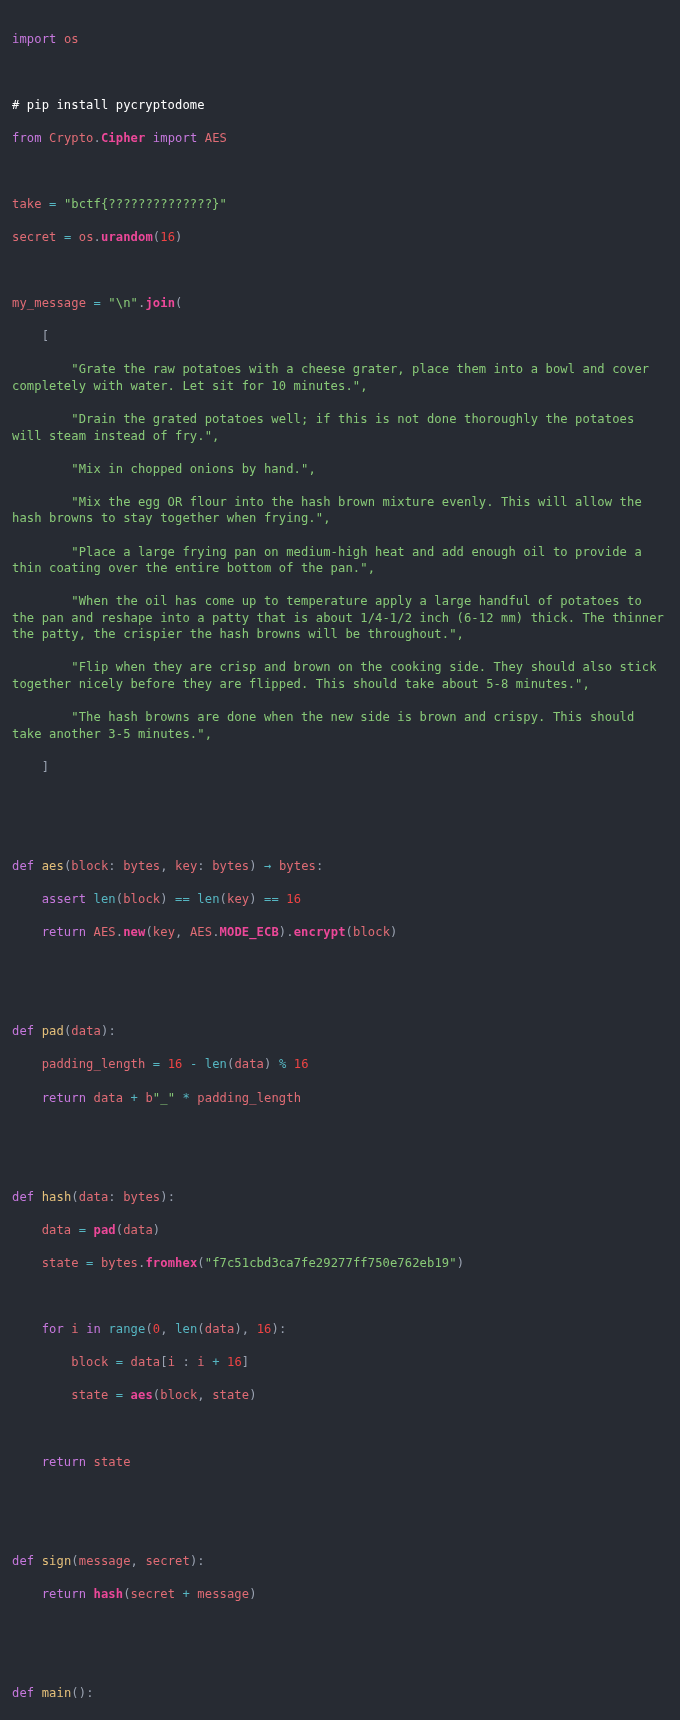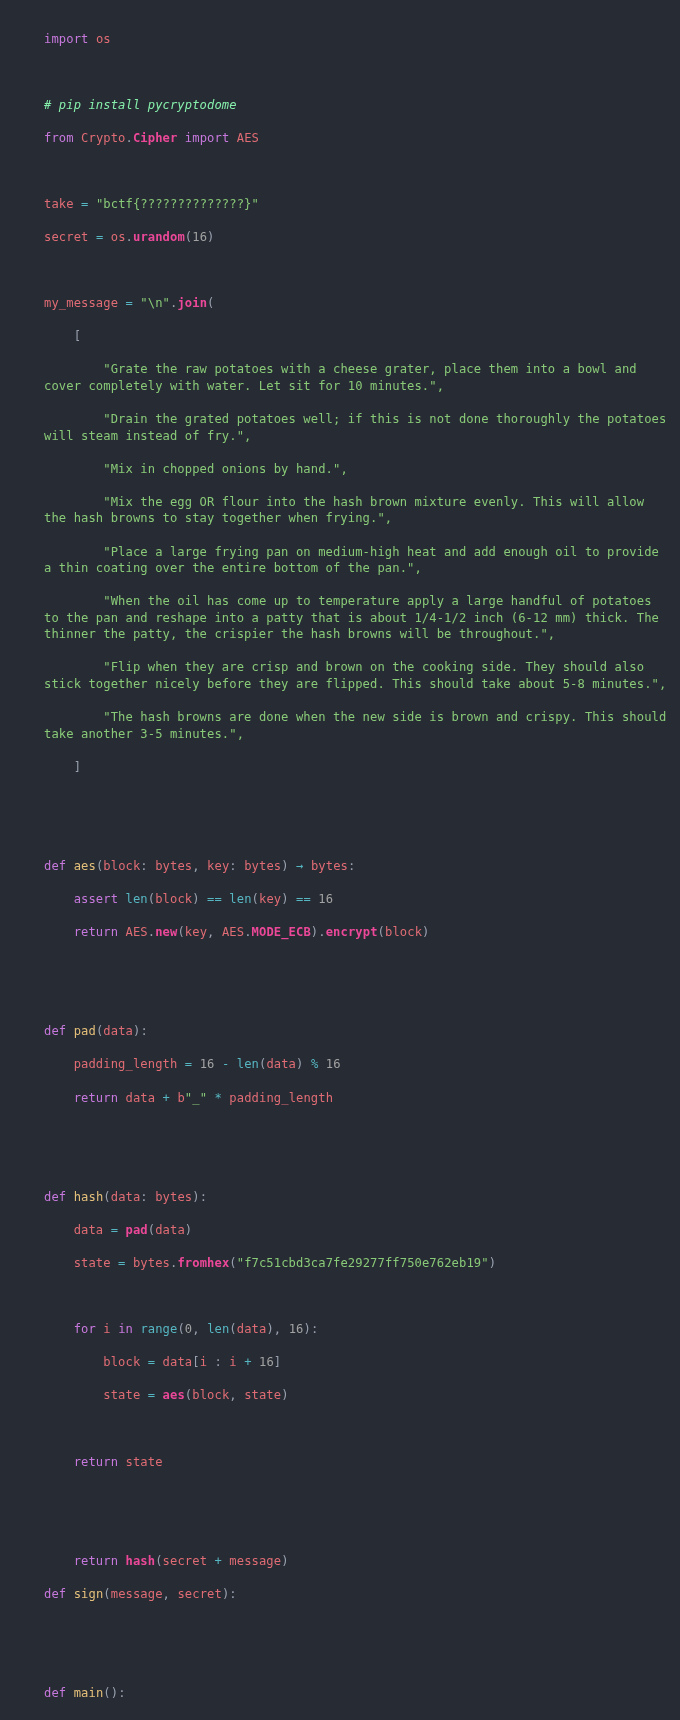--- a/index.html
+++ b/index.html
@@ -16,33 +16,33 @@
     padding: 14px 12px 12px 12px;
     font-size: 12.15px;
     line-height: 16.55px;
     letter-spacing: 0.1px;
     color: #b6bcc9;
     white-space: pre-wrap;
     word-break: break-word;
     overflow-wrap: anywhere;
     tab-size: 4;
   }
-  .ln { display: block; min-height: 16.55px; margin-left: 32px; }
+  .ln { display: block; min-height: 16.55px; }
   .blank { display: block; height: 16.55px; }
 
   
   .kw   { color: #c678dd; }            
   .str  { color: #89ca78; }            
-  .num  { color: #a3a3a3; }            
+  .num  { color: #ef4444; }            
   .fn   { color: #ec4899; font-weight: bold; }            
   .fndef{ color: #e5c07b; }            
   .var  { color: #e06c75; }            
   .op   { color: #56b6c2; }            
   .pun  { color: #9aa2b1; }            
-  .com  { color: #86efac; font-style: italic; }   
+  .com  { color: #ffffff; }   
   .bi   { color: #56b6c2; }
 </style>
 </head>
 <body>
 
 <div id="code-view">
 <span class="ln"><span class="kw">import</span> <span class="var">os</span></span>
 <span class="blank"></span>
 <span class="ln"><span class="com"># pip install pycryptodome</span></span>
 <span class="ln"><span class="kw">from</span> <span class="var">Crypto</span><span class="pun">.</span><span class="fn">Cipher</span> <span class="kw">import</span> <span class="var">AES</span></span>
@@ -77,22 +77,22 @@
 <span class="ln">    <span class="var">data</span> <span class="op">=</span> <span class="fn">pad</span><span class="pun">(</span><span class="var">data</span><span class="pun">)</span></span>
 <span class="ln">    <span class="var">state</span> <span class="op">=</span> <span class="var">bytes</span><span class="pun">.</span><span class="fn">fromhex</span><span class="pun">(</span><span class="str">"f7c51cbd3ca7fe29277ff750e762eb19"</span><span class="pun">)</span></span>
 <span class="blank"></span>
 <span class="ln">    <span class="kw">for</span> <span class="var">i</span> <span class="kw">in</span> <span class="bi">range</span><span class="pun">(</span><span class="num">0</span><span class="pun">,</span> <span class="bi">len</span><span class="pun">(</span><span class="var">data</span><span class="pun">)</span><span class="pun">,</span> <span class="num">16</span><span class="pun">)</span><span class="pun">:</span></span>
 <span class="ln">        <span class="var">block</span> <span class="op">=</span> <span class="var">data</span><span class="pun">[</span><span class="var">i</span> <span class="pun">:</span> <span class="var">i</span> <span class="op">+</span> <span class="num">16</span><span class="pun">]</span></span>
 <span class="ln">        <span class="var">state</span> <span class="op">=</span> <span class="fn">aes</span><span class="pun">(</span><span class="var">block</span><span class="pun">,</span> <span class="var">state</span><span class="pun">)</span></span>
 <span class="blank"></span>
 <span class="ln">    <span class="kw">return</span> <span class="var">state</span></span>
 <span class="blank"></span>
 <span class="blank"></span>
+<span class="ln"><span class="kw">def</span> <span class="fndef">sign</span><span class="pun">(</span><span class="var">message</span><span class="pun">,</span> <span class="var">secret</span><span class="pun">)</span><span class="pun">:</span></span>
 <span class="ln">    <span class="kw">return</span> <span class="fn">hash</span><span class="pun">(</span><span class="var">secret</span> <span class="op">+</span> <span class="var">message</span><span class="pun">)</span></span>
-<span class="ln"><span class="kw">def</span> <span class="fndef">sign</span><span class="pun">(</span><span class="var">message</span><span class="pun">,</span> <span class="var">secret</span><span class="pun">)</span><span class="pun">:</span></span>
 <span class="blank"></span>
 <span class="blank"></span>
 <span class="ln"><span class="kw">def</span> <span class="fndef">main</span><span class="pun">()</span><span class="pun">:</span></span>
 
 
 
 
 
 
 

